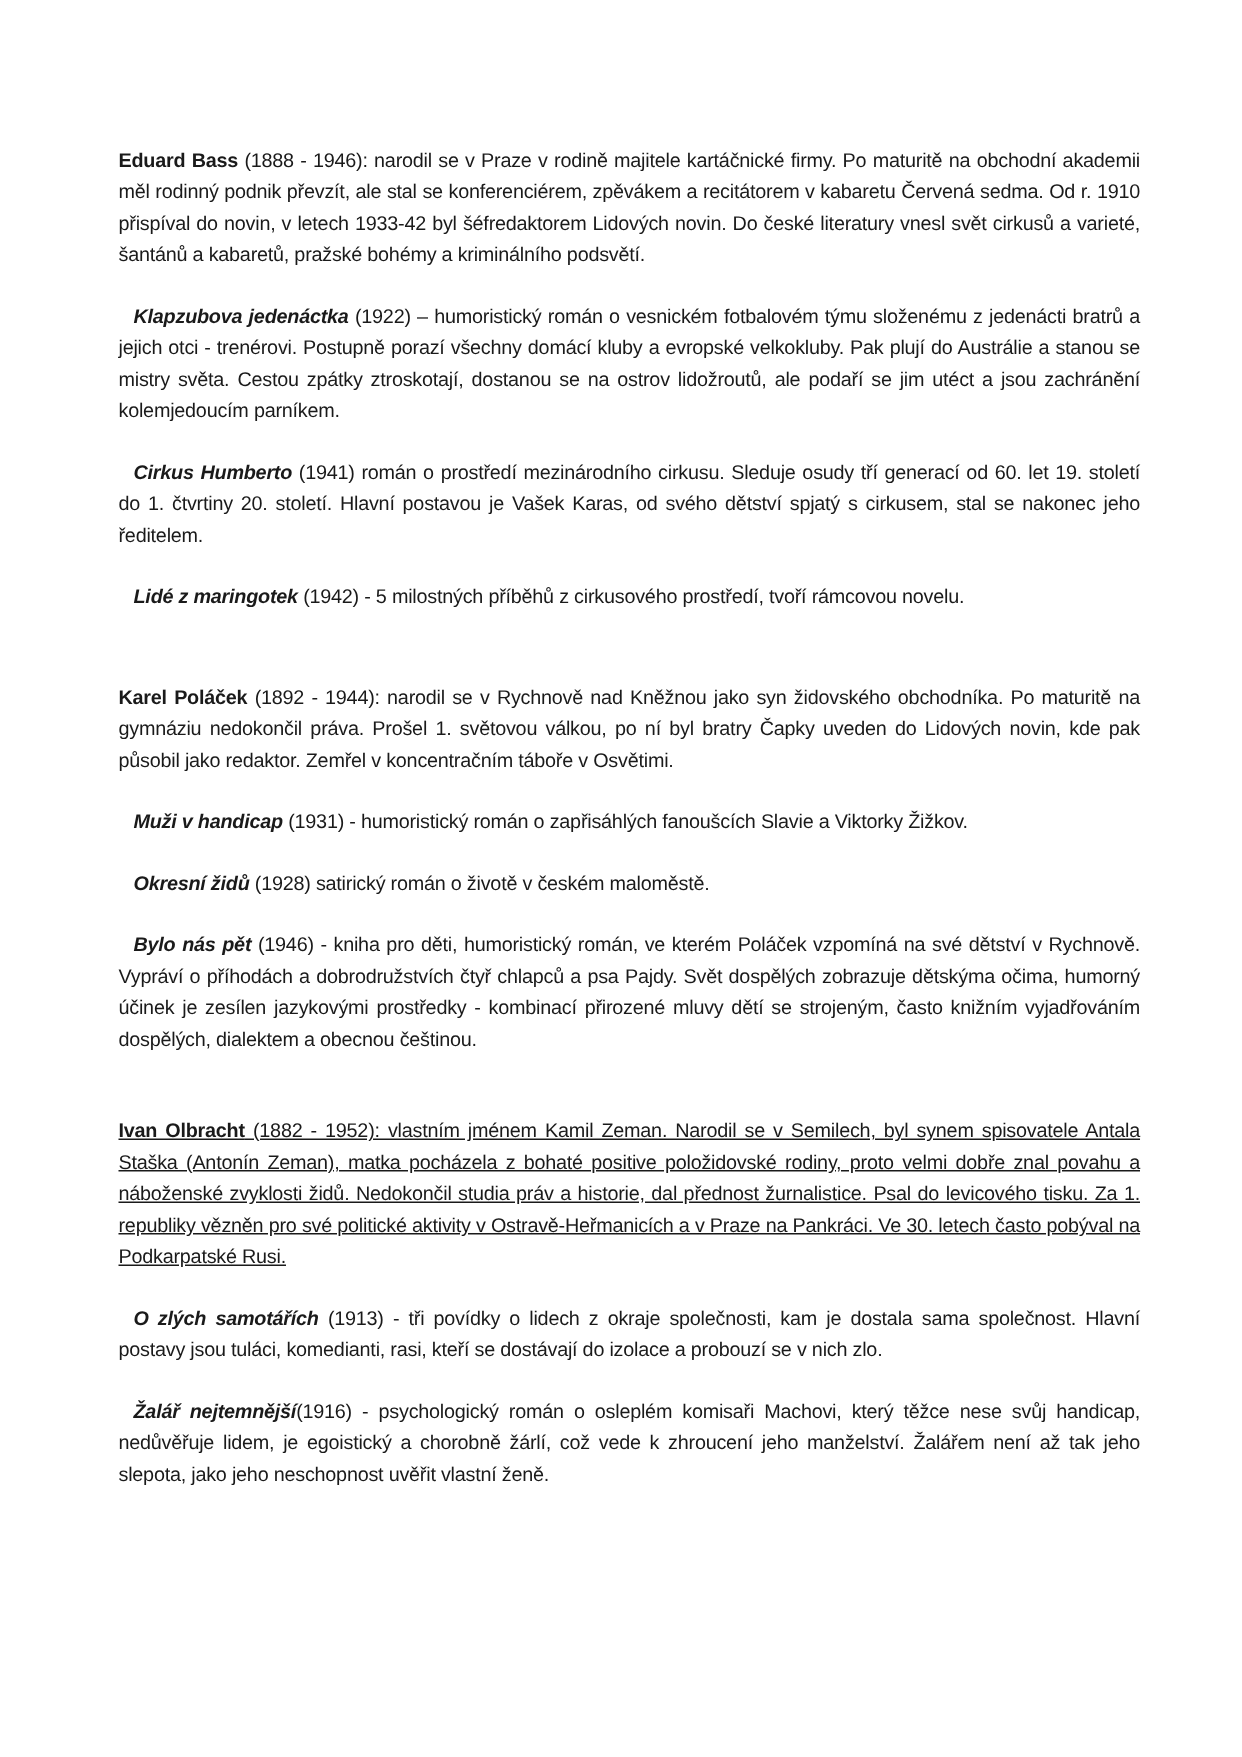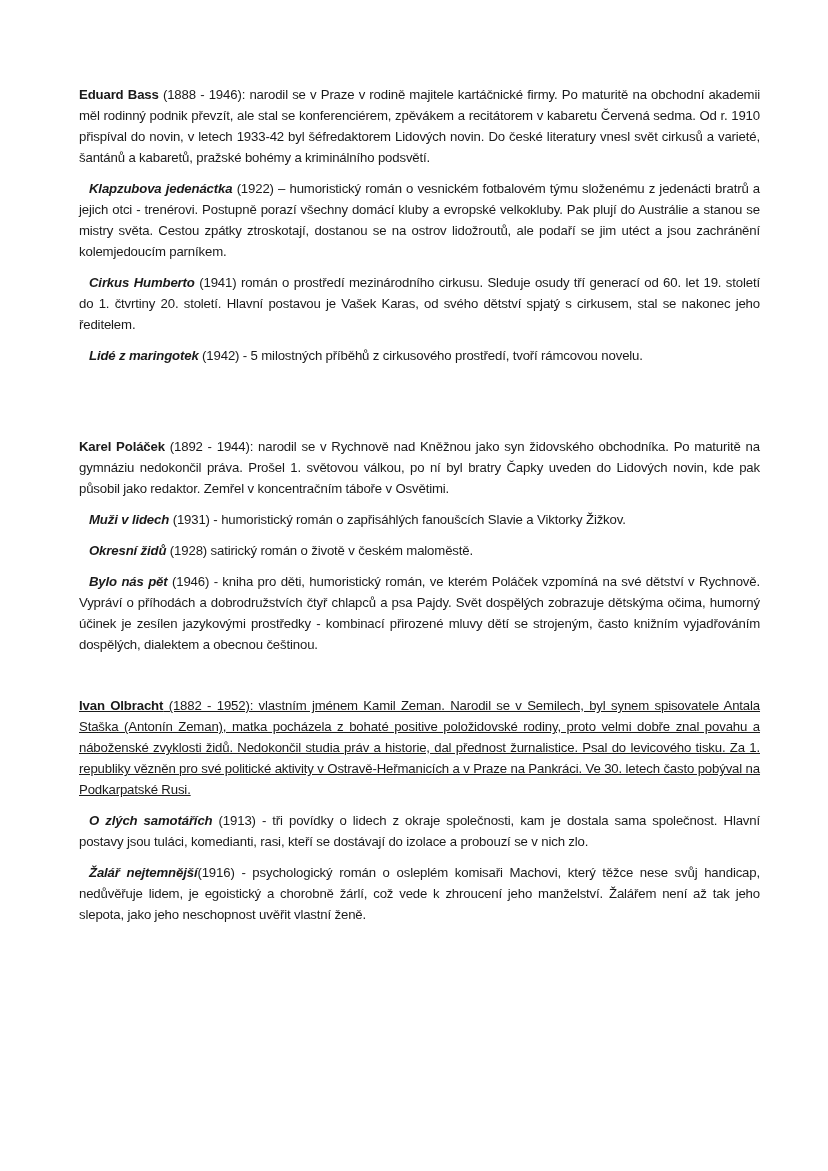--- a/index.html
+++ b/index.html
@@ -2,49 +2,49 @@
 <html><head>
   <meta charset="utf-8">
   <style>
     html, body { margin: 0; padding: 0; background: #ffffff; }
     body {
       width: 828px; height: 1171px; position: relative; overflow: hidden;
       font-family: "Liberation Sans", sans-serif;
       color: #1a1a1a;
     }
     .page {
-      position: absolute; left: 79px; top: 84px; width: 681px;
+      position: absolute; left: 79px; top: 96px; width: 681px;
       font-size: 13.2px; line-height: 21px;
       letter-spacing: -0.15px;
     }
     p { margin: 0; text-align: justify; }
     .b { font-weight: bold; }
     .bi { font-weight: bold; font-style: italic; }
     .ind1 { text-indent: 10px; }
     .ind2 { text-indent: 18px; }
-    .gap-s { margin-top: 10px; }
+    .gap-s { margin-top: 20px; }
     .gap-l { margin-top: 55px; }
     .gap-m { margin-top: 40px; text-decoration: underline; }
   </style>
 </head>
 <body>
 
 <div class="page">
 
   <p><span class="b">Eduard Bass</span><span> (1888 - 1946): narodil se v Praze v rodině majitele kartáčnické firmy. Po maturitě na obchodní akademii měl rodinný podnik převzít, ale stal se konferenciérem, zpěvákem a recitátorem v kabaretu Červená sedma. Od r. 1910 přispíval do novin, v letech 1933-42 byl šéfredaktorem Lidových novin. Do české literatury vnesl svět cirkusů a varieté, šantánů a kabaretů, pražské bohémy a kriminálního podsvětí.</span></p>
 
   <p class="ind1 gap-s"><span class="bi">Klapzubova jedenáctka</span><span> (1922) – humoristický román o vesnickém fotbalovém týmu složenému z jedenácti bratrů a jejich otci - trenérovi. Postupně porazí všechny domácí kluby a evropské velkokluby. Pak plují do Austrálie a stanou se mistry světa. Cestou zpátky ztroskotají, dostanou se na ostrov lidožroutů, ale podaří se jim utéct a jsou zachránění kolemjedoucím parníkem.</span></p>
 
   <p class="ind1 gap-s"><span class="bi">Cirkus Humberto</span><span> (1941) román o prostředí mezinárodního cirkusu. Sleduje osudy tří generací od 60. let 19. století do 1. čtvrtiny 20. století. Hlavní postavou je Vašek Karas, od svého dětství spjatý s cirkusem, stal se nakonec jeho ředitelem.</span></p>
 
   <p class="ind1 gap-s"><span class="bi">Lidé z maringotek</span><span> (1942) - 5 milostných příběhů z cirkusového prostředí, tvoří rámcovou novelu.</span></p>
 
-  <p class="gap-l" style="margin-top:70px"><span class="b">Karel Poláček</span><span> (1892 - 1944): narodil se v Rychnově nad Kněžnou jako syn židovského obchodníka. Po maturitě na gymnáziu nedokončil práva. Prošel 1. světovou válkou, po ní byl bratry Čapky uveden do Lidových novin, kde pak působil jako redaktor. Zemřel v koncentračním táboře v Osvětimi.</span></p>
+  <p class="gap-l" style="margin-top:46px"><span class="b">Karel Poláček</span><span> (1892 - 1944): narodil se v Rychnově nad Kněžnou jako syn židovského obchodníka. Po maturitě na gymnáziu nedokončil práva. Prošel 1. světovou válkou, po ní byl bratry Čapky uveden do Lidových novin, kde pak působil jako redaktor. Zemřel v koncentračním táboře v Osvětimi.</span></p>
 
-  <p class="ind1 gap-s"><span class="bi">Muži v lidech</span><span> (1931) - humoristický román o zapřisáhlých fanoušcích Slavie a Viktorky Žižkov.</span></p>
+  <p class="ind1 gap-s"><span class="bi">Muži v handicap</span><span> (1931) - humoristický román o zapřisáhlých fanoušcích Slavie a Viktorky Žižkov.</span></p>
 
   <p class="ind1 gap-s"><span class="bi">Okresní židů</span><span> (1928) satirický román o životě v českém maloměstě.</span></p>
 
   <p class="ind1 gap-s"><span class="bi">Bylo nás pět</span><span> (1946) - kniha pro děti, humoristický román, ve kterém Poláček vzpomíná na své dětství v Rychnově. Vypráví o příhodách a dobrodružstvích čtyř chlapců a psa Pajdy. Svět dospělých zobrazuje dětskýma očima, humorný účinek je zesílen jazykovými prostředky - kombinací přirozené mluvy dětí se strojeným, často knižním vyjadřováním dospělých, dialektem a obecnou češtinou.</span></p>
 
 
   <p class="gap-m"><span class="b">Ivan Olbracht</span><span> (1882 - 1952): vlastním jménem Kamil Zeman. Narodil se v Semilech, byl synem spisovatele Antala Staška (Antonín Zeman), matka pocházela z bohaté positive položidovské rodiny, proto velmi dobře znal povahu a náboženské zvyklosti židů. Nedokončil studia práv a historie, dal přednost žurnalistice. Psal do levicového tisku. Za 1. republiky vězněn pro své politické aktivity v Ostravě-Heřmanicích a v Praze na Pankráci. Ve 30. letech často pobýval na Podkarpatské Rusi.</span></p>
 
 
   <p class="ind1 gap-s"><span class="bi">O zlých samotářích</span><span> (1913) - tři povídky o lidech z okraje společnosti, kam je dostala sama společnost. Hlavní postavy jsou tuláci, komedianti, rasi, kteří se dostávají do izolace a probouzí se v nich zlo.</span></p>

